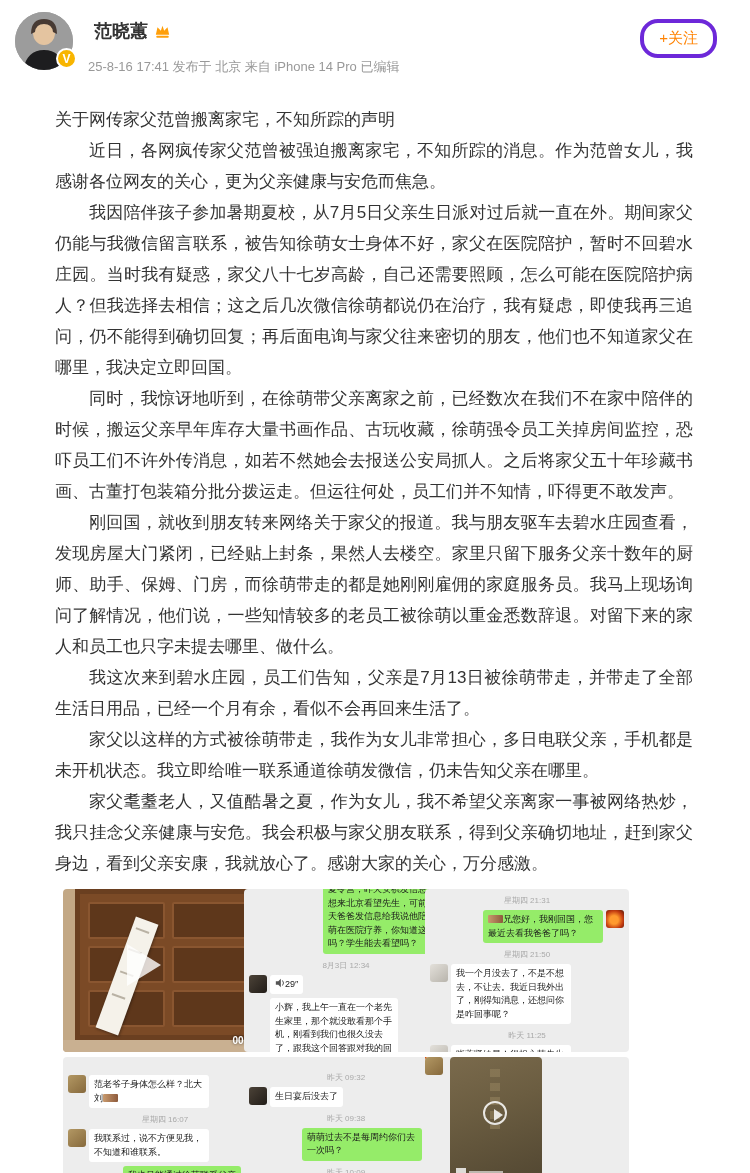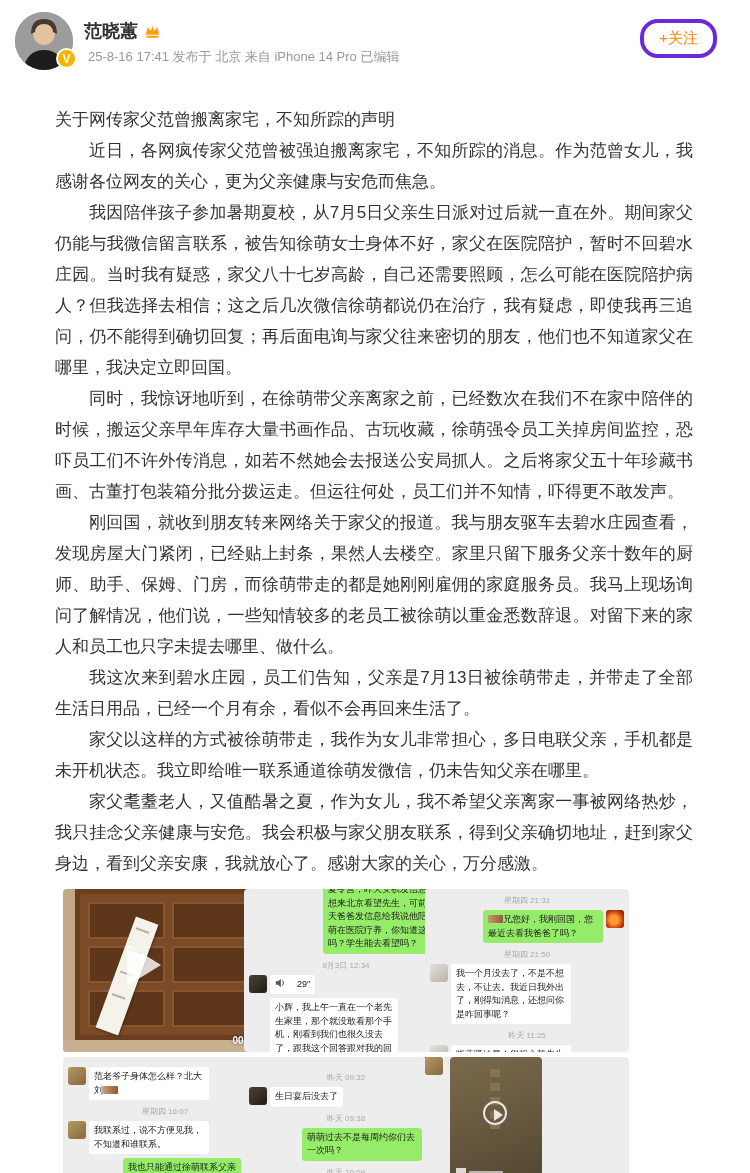--- a/index.html
+++ b/index.html
@@ -7,23 +7,23 @@
   body { font-family:"Liberation Sans","DejaVu Sans",sans-serif; }
   .page { position:relative; width:750px; height:1173px; background:#fff; overflow:hidden; margin:0 auto; }
 
   
   .hdr { position:relative; height:84px; }
   .avatar { position:absolute; left:15px; top:12px; width:58px; height:58px; border-radius:50%;
             background:#9c9c9c; overflow:hidden; cursor:pointer; }
   .vbadge { position:absolute; left:56px; top:48px; width:21px; height:21px; border-radius:50%;
             background:#f8b500; border:2px solid #fff; color:#fff; font-weight:bold; font-size:12px;
             display:flex; align-items:center; justify-content:center; }
-  .uname-row { position:absolute; left:84px; top:19px; display:flex; align-items:center; gap:6px; }
+  .uname-row { position:absolute; left:94px; top:19px; display:flex; align-items:center; gap:6px; }
   .uname { font-size:18px; font-weight:700; color:#333; cursor:pointer; }
-  .meta { position:absolute; left:88px; top:48px; font-size:13px; color:#999; }
+  .meta { position:absolute; left:88px; top:58px; font-size:13px; color:#999; }
   .follow { position:absolute; right:33px; top:19px; background:#fff; border:4px solid #6d28d9;
             color:#ff8200; font-size:15px; padding:6px 15px; border-radius:18px; cursor:pointer; }
 
   
   .ptext { margin:20px 57px 0 55px; font-size:17px; line-height:31px; color:#333; text-align:justify; }
   .ptext p.ind { text-indent:2em; }
 
   
   .grid { margin:10px 0 0 63px; width:538px; display:grid; grid-template-columns:repeat(3,176px);
           grid-auto-rows:163px; gap:5px; }
@@ -55,21 +55,21 @@
   .av-fire  { background:radial-gradient(circle at 45% 55%, #ff9a2e 0 30%, #c23a10 65%, #511505 100%); }
   .av-tan   { background:linear-gradient(140deg,#b39864,#86693c); }
   .av-light { background:linear-gradient(140deg,#e3e0da,#b8b4ac); }
   .bubble { max-width:120px; padding:3px 5px; border-radius:3px; font-size:9px; line-height:1.5;
             color:#191919; word-break:break-all; }
   .bubble.green { background:#95ec69; }
   .bubble.white { background:#fff; }
   .ctime { text-align:center; font-size:8px; color:#a9a9a9; margin:6px 0 2px; }
   .censor { display:inline-block; width:15px; height:8px; border-radius:1px; vertical-align:-1px;
             background:linear-gradient(90deg,#c89a6e,#8d5a3c); filter:blur(.7px); }
-  .voice { display:flex; gap:12px; }
+  .voice { display:flex; gap:0; }
   .cut-top { margin-top:-9px; }
 
   
   .thumb { width:92px; height:128px; border-radius:4px; margin:0 0 0 4px; position:relative;
            background:linear-gradient(160deg,#7a6a4c 0%, #6b5d41 40%, #514631 100%); flex:none; }
   .thumb .ring { position:absolute; left:33px; top:44px; width:24px; height:24px; border-radius:50%;
            border:2px solid rgba(255,255,255,.85); }
   .thumb .ring::after { content:""; position:absolute; left:9px; top:6px; width:0; height:0;
            border-left:9px solid rgba(255,255,255,.85); border-top:6px solid transparent;
            border-bottom:6px solid transparent; }
@@ -168,21 +168,21 @@
         <div class="bubble white">我一个月没去了，不是不想去，不让去。我近日我外出了，刚得知消息，还想问你是咋回事呢？</div>
       </div>
       <div class="ctime">昨天 11:25</div>
       <div class="crow">
         <div class="cavatar av-light"></div>
         <div class="bubble white">晓蕙贤妹早！很担心范先生的安全，是否考虑报案呢？愚兄</div>
       </div>
     </div>
 
     <div class="tile">
-      <div class="crow" style="margin-top:10px;">
+      <div class="crow" style="margin-top:18px;">
         <div class="cavatar av-tan"></div>
         <div class="bubble white"><span>范老爷子身体怎么样？北大刘</span><span class="censor"></span></div>
       </div>
       <div class="ctime">星期四 16:07</div>
       <div class="crow">
         <div class="cavatar av-tan"></div>
         <div class="bubble white">我联系过，说不方便见我，不知道和谁联系。</div>
       </div>
       <div class="crow right">
         <div class="bubble green">我也只能通过徐萌联系父亲</div>

